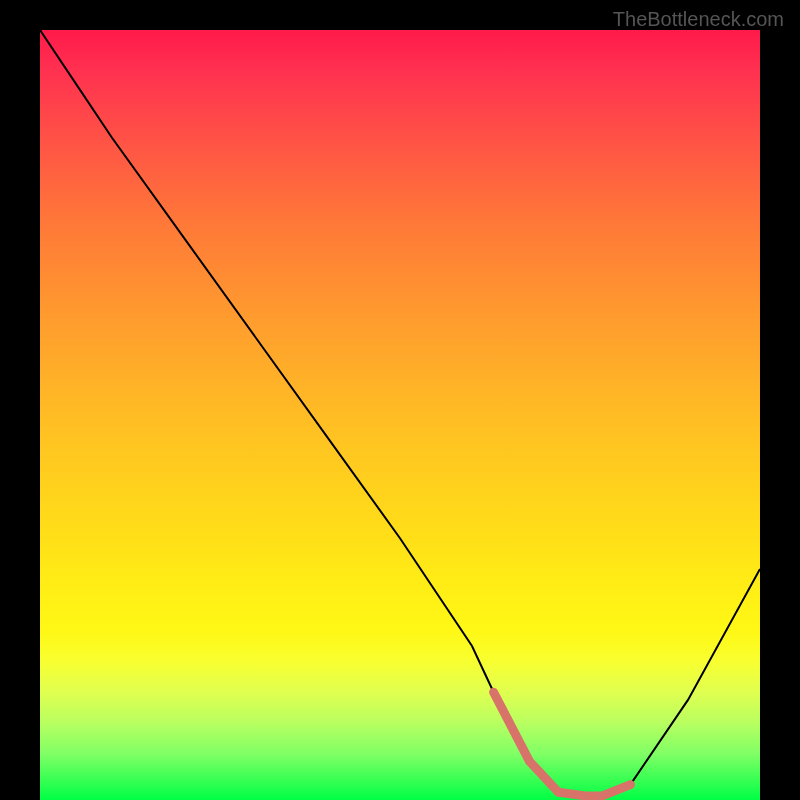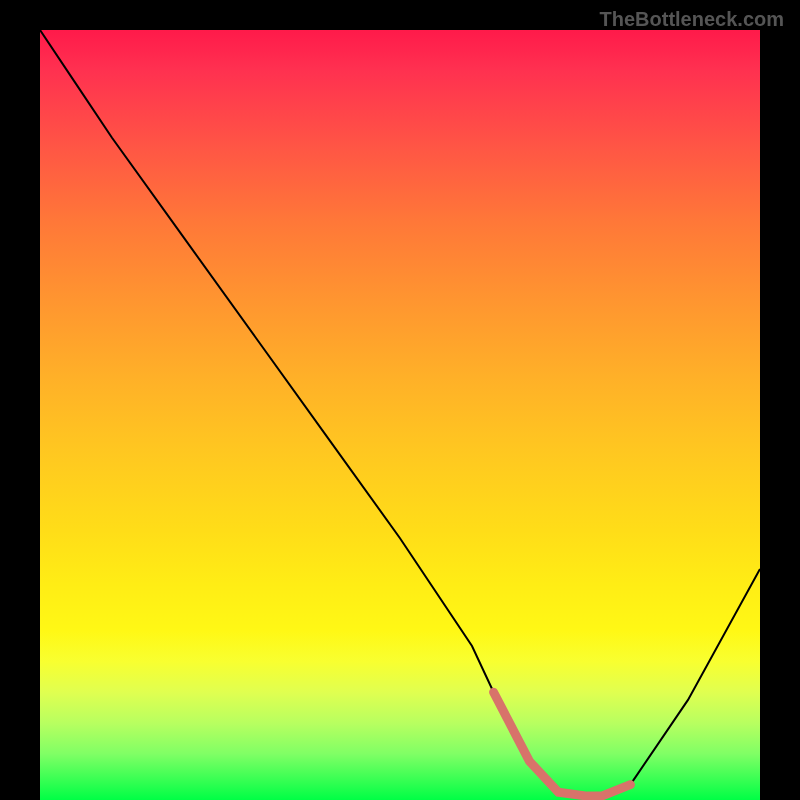--- a/index.html
+++ b/index.html
@@ -13,21 +13,21 @@
       background: #000;
       position: relative;
       font-family: Arial, sans-serif;
     }
     .watermark {
       position: absolute;
       top: 8px;
       right: 16px;
       color: #555;
       font-size: 20px;
-      font-weight: 700;
+      font-weight: 400;
       z-index: 10;
     }
     .chart-container {
       position: absolute;
       top: 30px;
       left: 40px;
       width: 720px;
       height: 770px;
     }
     .gradient-bg {

